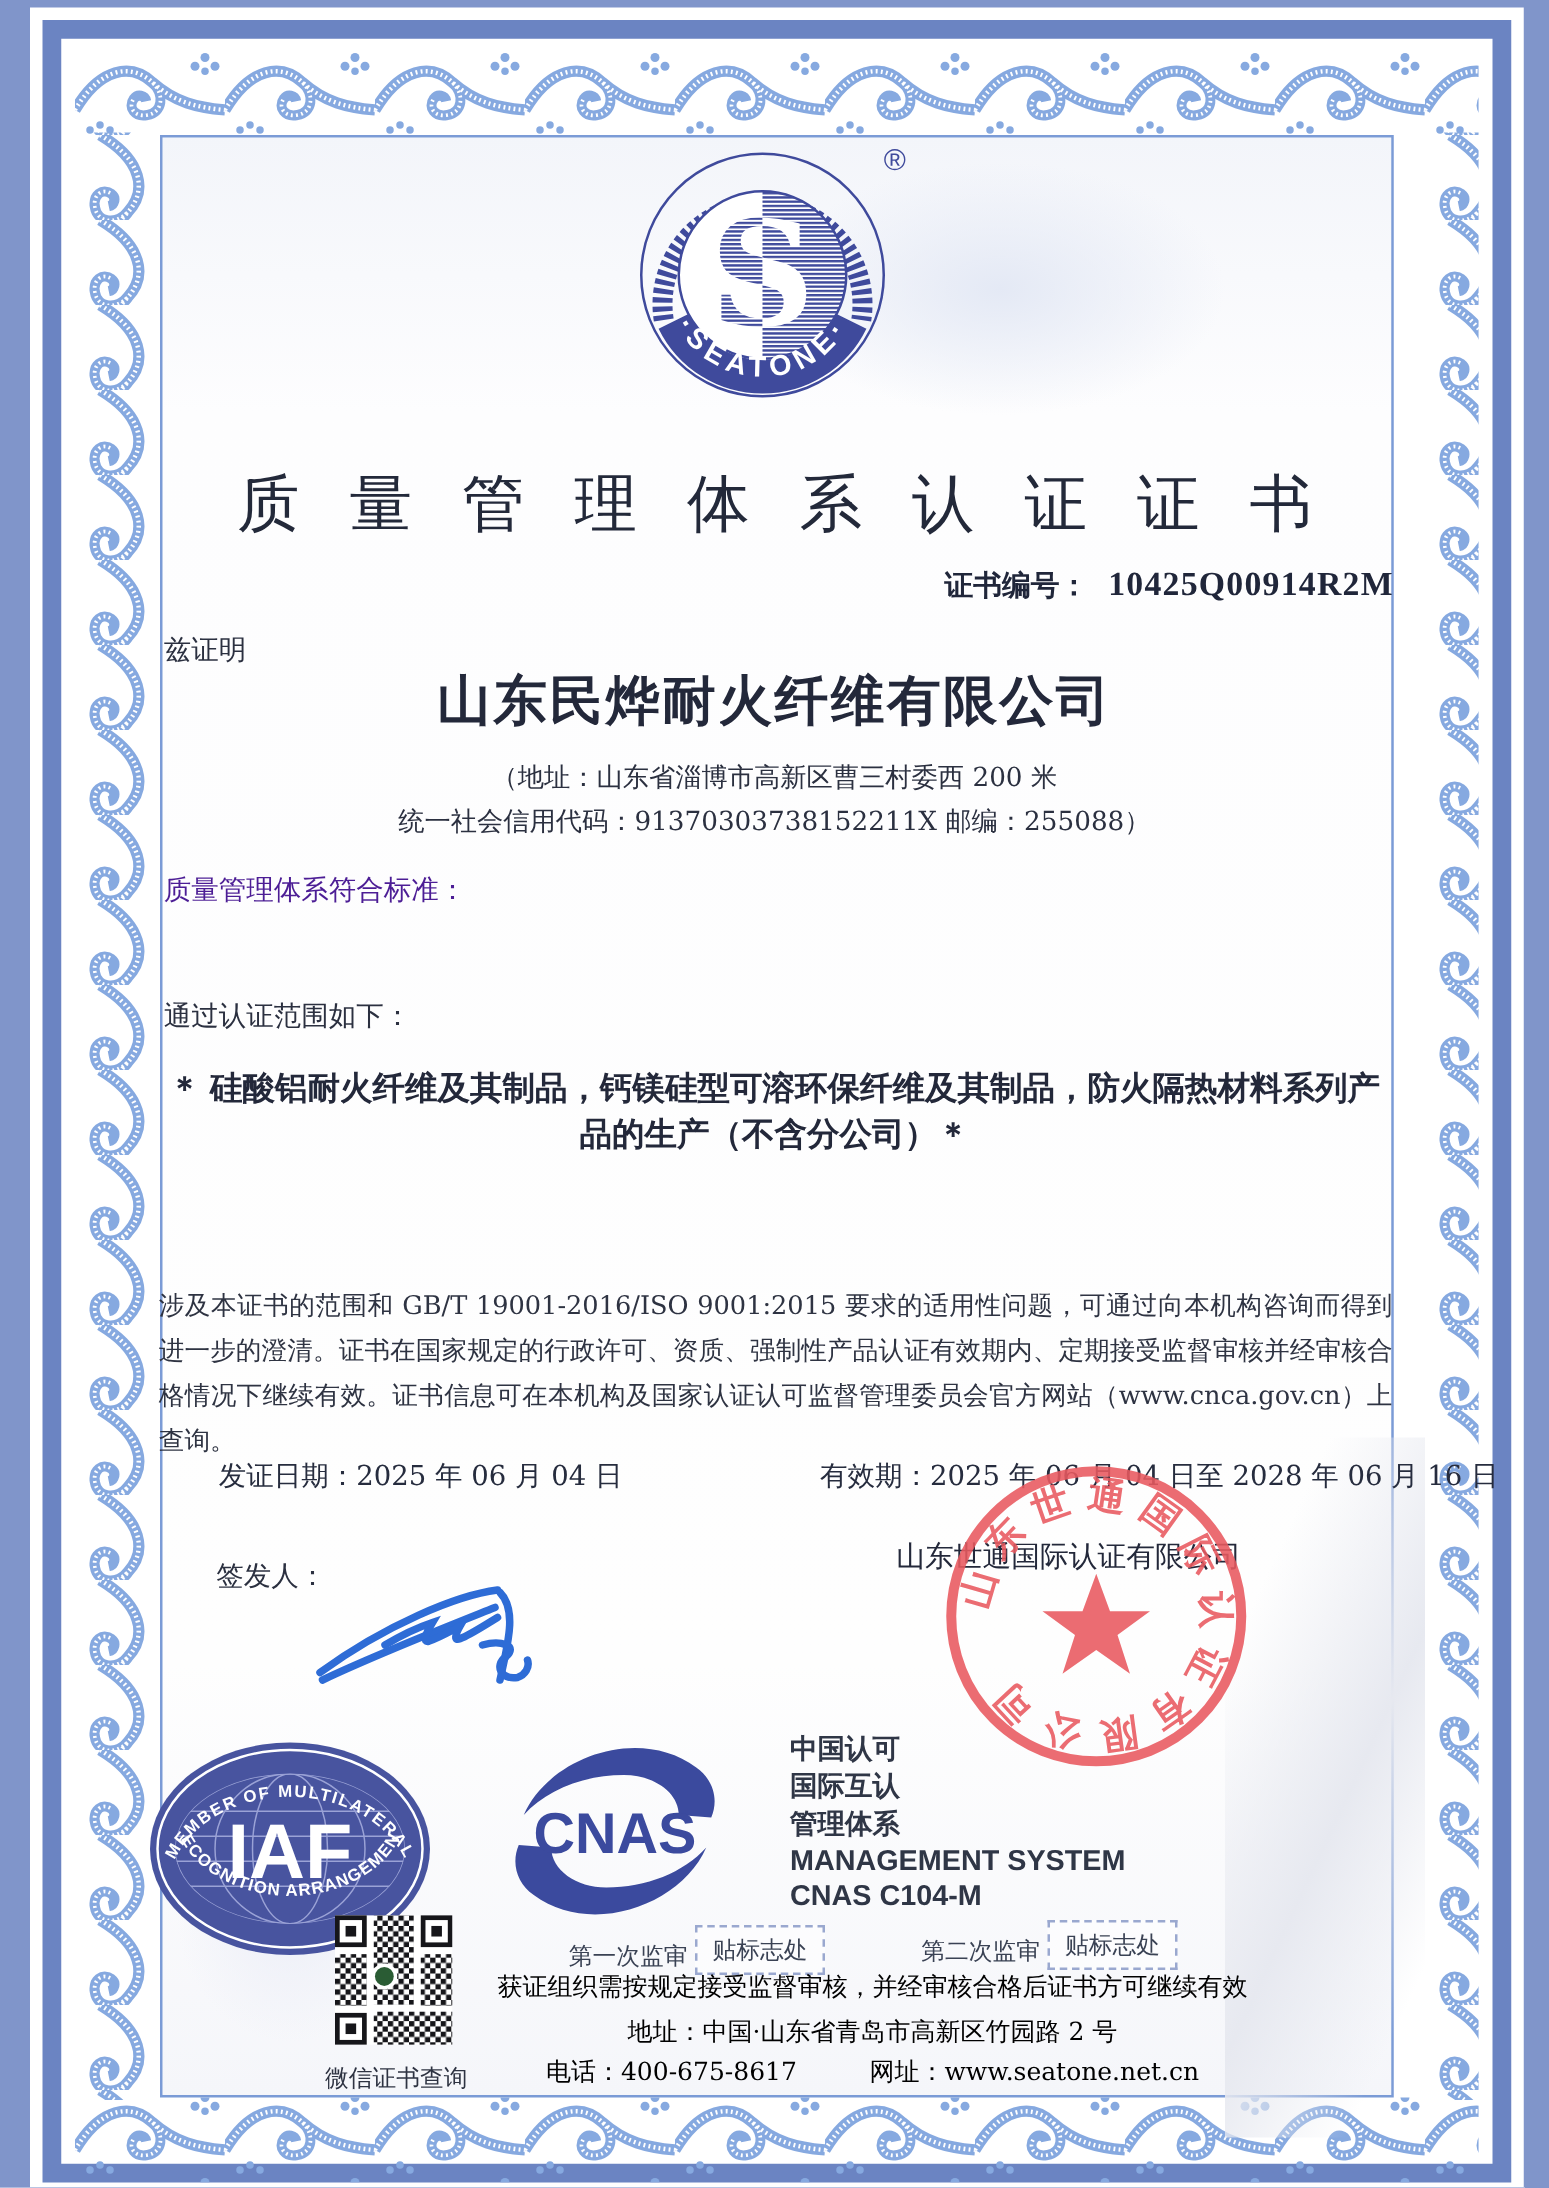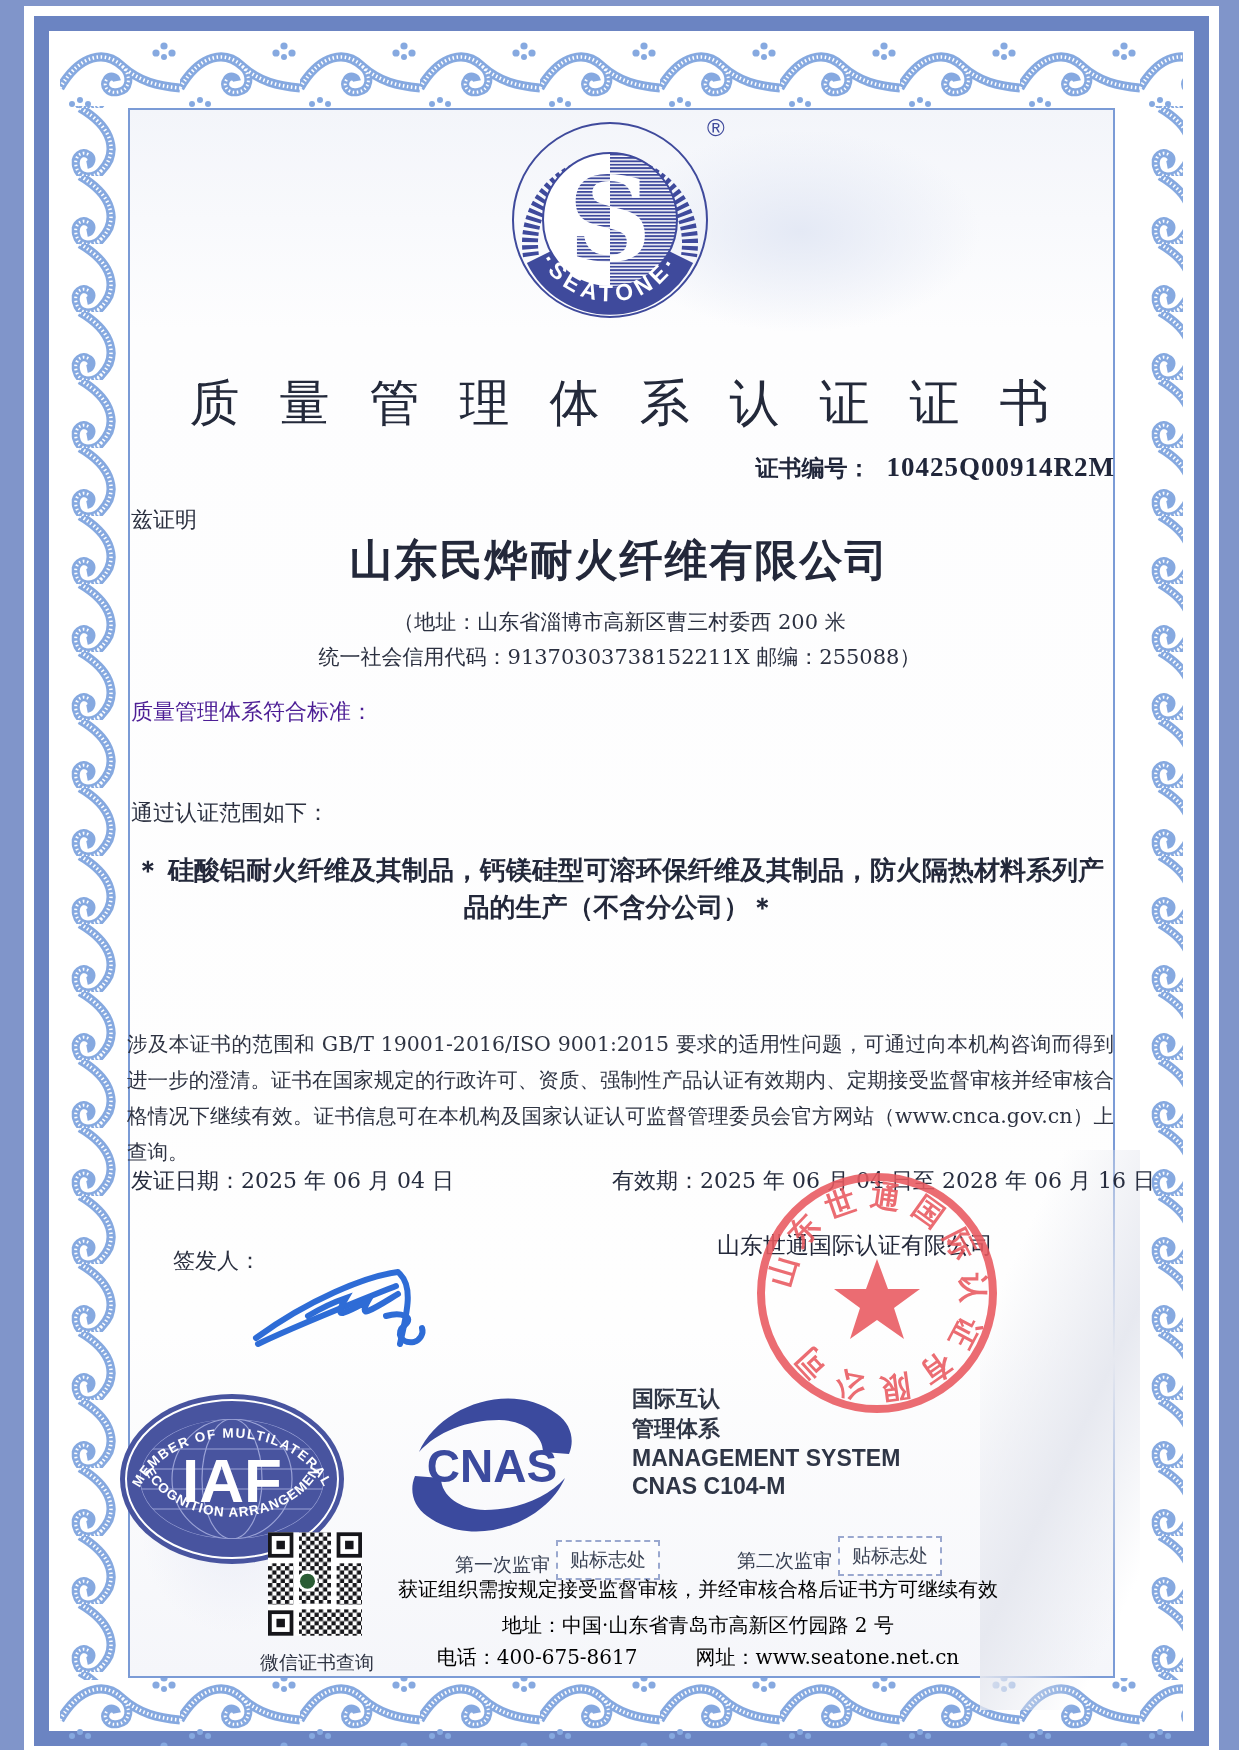--- a/index.html
+++ b/index.html
@@ -18,21 +18,21 @@
   .certno .val{font-size:27px;font-weight:bold;letter-spacing:1px;font-family:"Liberation Serif",serif;margin-left:16px;}
   .intro{left:131px;top:505px;font-size:22px;color:#2b3040;}
   .company{left:125px;width:989px;top:532px;text-align:center;font-size:43px;font-weight:bold;color:#23283a;font-family:"Liberation Sans",sans-serif;letter-spacing:2px;}
   .addr{left:125px;width:989px;top:608px;text-align:center;font-size:21px;color:#2b3040;}
   .credit{left:125px;width:989px;top:643px;text-align:center;font-size:21px;color:#2b3040;}
   .stdlab{left:131px;top:697px;font-size:22px;color:#4c1d95;}
   .stdval{left:125px;width:989px;top:733px;text-align:center;font-size:36px;color:#343a46;font-family:"Liberation Sans",sans-serif;letter-spacing:1px;}
   .scopelab{left:131px;top:798px;font-size:22px;color:#2b3040;}
   .scope{left:123px;width:993px;top:852px;text-align:center;font-size:26px;font-weight:bold;color:#23283a;font-family:"Liberation Sans",sans-serif;line-height:37px;}
   .para{left:127px;width:987px;top:1026px;font-size:20.5px;color:#2e3342;line-height:36px;text-align:justify;}
-  .daterow{font-size:22px;color:#262c3e;}
+  .daterow{font-size:22px;color:#262c3e;margin-left:44px;}
   .issue{left:131px;top:1166px;}
   .valid{left:612px;top:1166px;}
   .issuer{left:710px;top:1230px;width:290px;text-align:center;font-size:23px;color:#23283a;}
   .signer{left:131px;top:1246px;font-size:22px;color:#2b3040;padding-left:42px;}
   .qrcap{left:252px;top:1650px;width:130px;text-align:center;font-size:19px;color:#2e3342;}
   .audlab{font-size:19px;color:#3a4254;}
   .audbox{border:2px dashed #9aa8cf;color:#3a4254;font-size:19px;padding:5px 12px;background:rgba(255,255,255,.5);}
   .foot{width:680px;left:358px;text-align:center;color:#000000;font-size:20px;}
   .fnote{top:1576px;}
   .faddr{top:1612px;}
@@ -207,20 +207,21 @@
     <svg style="left:403px;top:1390px;" width="178" height="150" viewBox="0 0 178 150" xmlns="http://www.w3.org/2000/svg">
       <g fill="#3b4a9e">
         <path d="M16,62 C36,16 108,-10 154,24 C168,34 172,50 166,64 L140,62 C140,44 120,30 96,30 C64,30 34,42 16,62 Z"></path>
         <path d="M162,88 C142,134 70,160 24,126 C10,116 6,100 12,86 L38,88 C38,106 58,120 82,120 C114,120 144,108 162,88 Z"></path>
       </g>
       <text x="89" y="92" text-anchor="middle" font-size="46" font-weight="bold" fill="#3b4a9e" font-family="Liberation Sans, sans-serif">CNAS</text>
     </svg>
 
     <div style="left:632px;top:1384px;width:330px;color:#2f3646;">
       <div style="font-size:22px;font-weight:bold;line-height:30px;font-family:'Liberation Sans',sans-serif;">
+        <div>中国认可</div>
         <div>国际互认</div>
         <div>管理体系</div>
       </div>
       <div style="font-size:23px;font-weight:bold;line-height:28px;font-family:'Liberation Sans',sans-serif;">MANAGEMENT SYSTEM</div>
       <div style="font-size:23px;font-weight:bold;line-height:28px;font-family:'Liberation Sans',sans-serif;">CNAS C104-M</div>
     </div>
 
     <svg style="left:268px;top:1532px;" width="94" height="104" viewBox="0 0 100 110" xmlns="http://www.w3.org/2000/svg">
       <defs>
         <pattern id="qrp" patternUnits="userSpaceOnUse" width="9" height="9">

